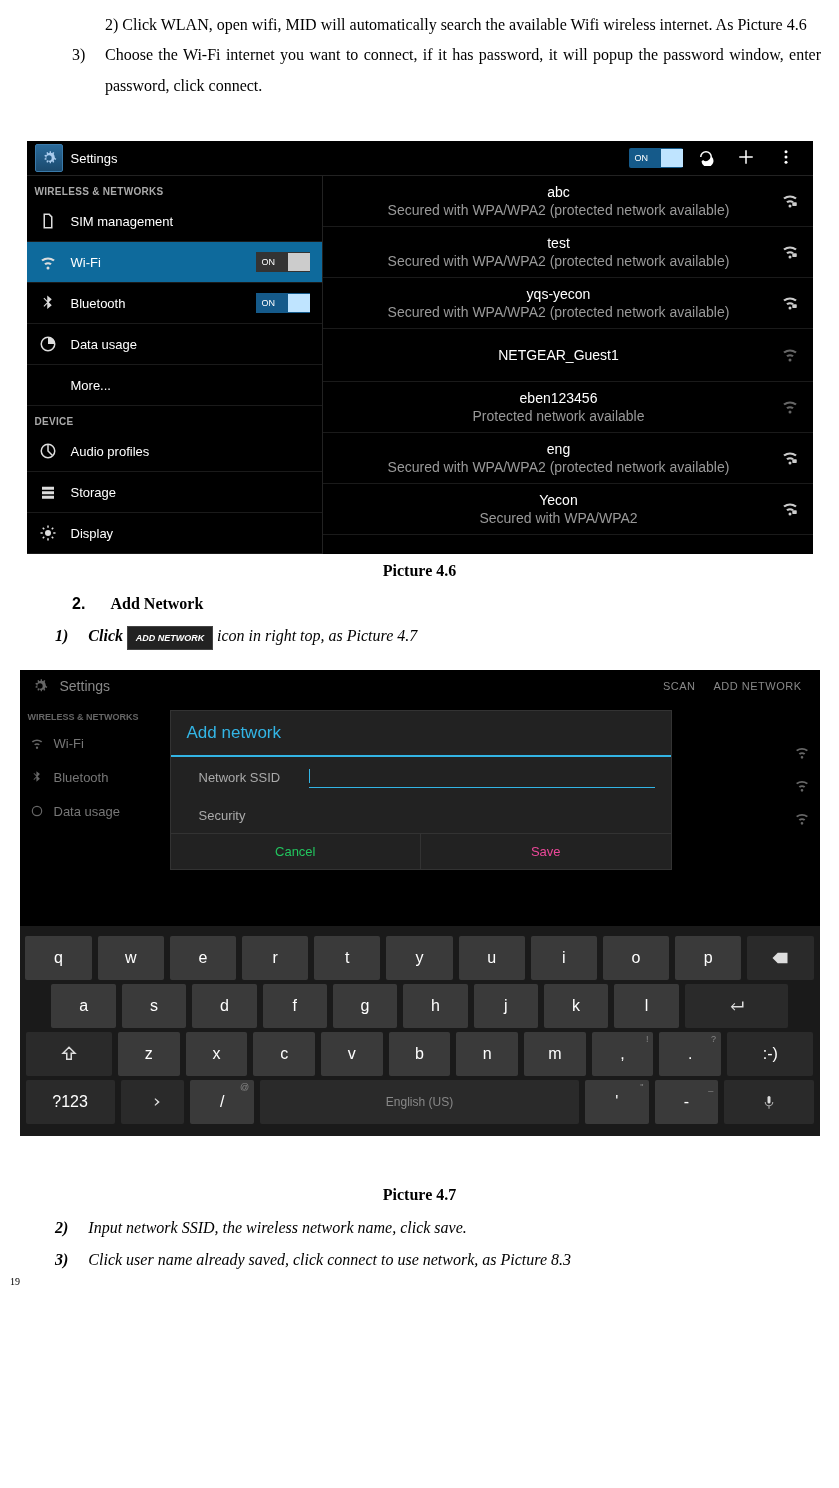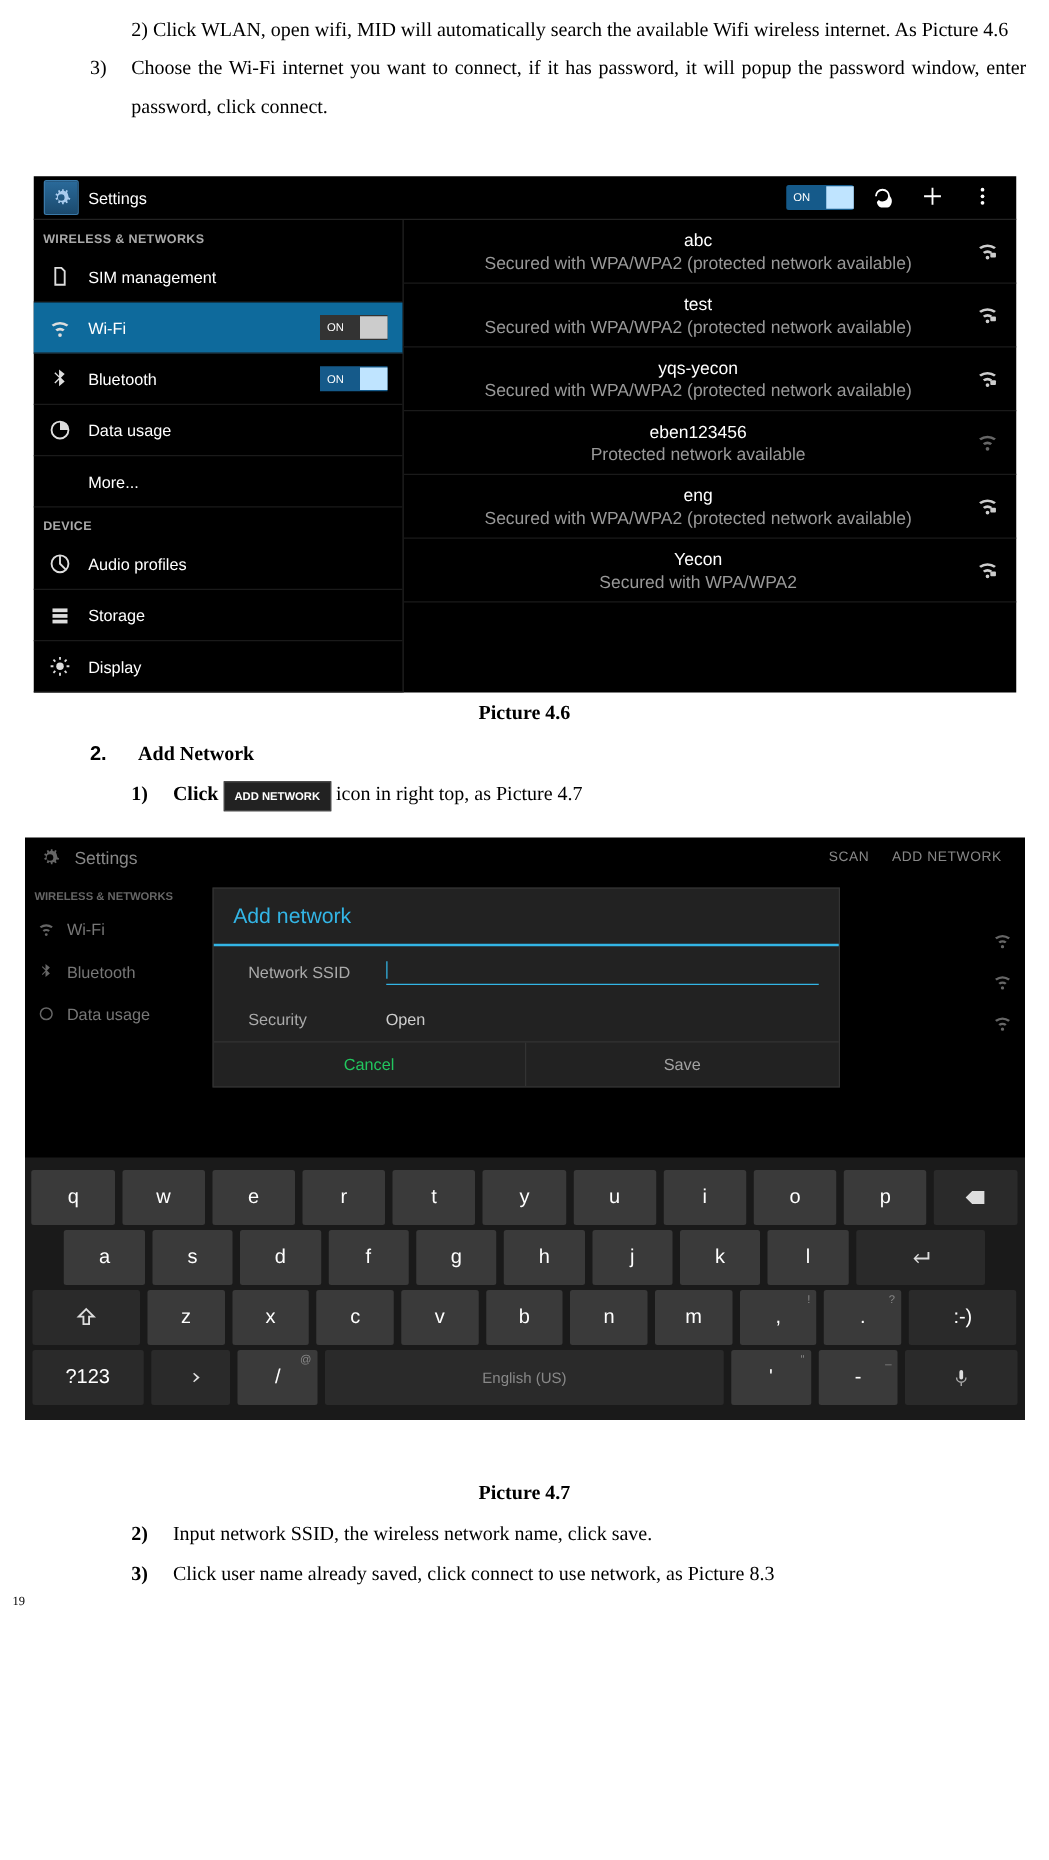--- a/index.html
+++ b/index.html
@@ -29,22 +29,23 @@
   .subhead {
     margin-left: 62px;
     font-weight: bold;
     line-height: 2;
   }
   .subhead .num {
     margin-right: 22px;
     font-family: Arial, sans-serif;
   }
   .substep {
-    margin-left: 95px;
+    margin-left: 45px;
     line-height: 2;
+    font-style: italic;
   }
   .substep .b { font-weight: bold; margin-right: 16px; }
   .page-num { font-size: 10px; }
 
   
   .shot {
     margin: 40px auto 4px auto;
     width: 786px;
     background: #000;
     color: #fff;
@@ -114,21 +115,21 @@
     border:1px solid #333;}
   .dlg-title{color:#33b5e5;font-size:17px;padding:12px 16px;border-bottom:2px solid #33b5e5;}
   .dlg-row{display:flex;align-items:center;padding:10px 16px;color:#ccc;font-size:13px;margin-left:12px;}
   .dlg-row .lbl{width:110px;color:#aaa;}
   .dlg-row .val{flex:1;}
   .ssid-input{border-bottom:1px solid #33b5e5;height:20px;position:relative;}
   .ssid-input::before{content:"";position:absolute;left:0;width:1px;height:14px;background:#33b5e5;top:2px;}
   .dlg-btns{display:flex;border-top:1px solid #333;}
   .dlg-btn{flex:1;text-align:center;padding:10px 0;font-size:13px;}
   .dlg-btn.cancel{color:#22c55e;border-right:1px solid #333;}
-  .dlg-btn.save{color:#a3a3a3;}
+  .dlg-btn.save{color:#ec4899;}
   .kbd{position:absolute;left:0;right:0;bottom:0;background:#1a1a1a;padding:6px 4px 8px 4px;}
   .krow{display:flex;gap:6px;margin:4px 2px;justify-content:center;}
   .key{background:#3a3a3a;height:44px;display:flex;align-items:center;justify-content:center;
     color:#fff;font-size:16px;border-radius:2px;flex:1;min-width:0;position:relative;}
   .key.dark{background:#2a2a2a;}
   .key.wide{flex:1.4;}
   .key.wider{flex:1.6;}
   .key.space{flex:5;color:#888;font-size:12px;}
   .key svg{width:18px;height:18px;fill:#ddd;}
   .key .hint{position:absolute;top:2px;right:5px;font-size:9px;color:#888;}
@@ -253,20 +254,28 @@
       <div class="net">
         <div class="txt">
             <div class="name">yqs-yecon</div>
             <div class="sub">Secured with WPA/WPA2 (protected network available)</div>
           </div>
         <span><svg viewBox="0 0 24 24">
               <path d="M12 18a2 2 0 110 4 2 2 0 010-4zm-5-4a9 9 0 0110 0l-2 2a6 6 0 00-6 0zM3 9a16 16 0 0118 0l-2 2a13 13 0 00-14 0z"></path>
               <rect x="15" y="15" width="6" height="5" rx="1"></rect>
             </svg></span>
       </div>
+      <div class="net" style="min-height:36px">
+        <div class="txt">
+            <div class="name">NETGEAR_Guest1</div>
+          </div>
+        <span><svg viewBox="0 0 24 24" style="fill:#666">
+              <path d="M12 18a2 2 0 110 4 2 2 0 010-4zm-5-4a9 9 0 0110 0l-2 2a6 6 0 00-6 0zM3 9a16 16 0 0118 0l-2 2a13 13 0 00-14 0z"></path>
+            </svg></span>
+      </div>
       <div class="net">
         <div class="txt">
             <div class="name">eben123456</div>
             <div class="sub">Protected network available</div>
           </div>
         <span><svg viewBox="0 0 24 24" style="fill:#666">
               <path d="M12 18a2 2 0 110 4 2 2 0 010-4zm-5-4a9 9 0 0110 0l-2 2a6 6 0 00-6 0zM3 9a16 16 0 0118 0l-2 2a13 13 0 00-14 0z"></path>
             </svg></span>
       </div>
       <div class="net">
@@ -353,21 +362,20 @@
   <div class="dialog">
     <div class="dlg-title">Add network</div>
     <div class="dlg-row">
       <div class="lbl">Network SSID</div>
       <div class="val">
           <div class="ssid-input"></div>
         </div>
     </div>
     <div class="dlg-row">
       <div class="lbl">Security</div>
-      <div class="val">Open</div>
     </div>
     <div class="dlg-btns">
       <div class="dlg-btn cancel">Cancel</div>
       <div class="dlg-btn save">Save</div>
     </div>
   </div>
   <div class="kbd">
     <div class="krow">
       <div class="key">q</div>
       <div class="key">w</div>

